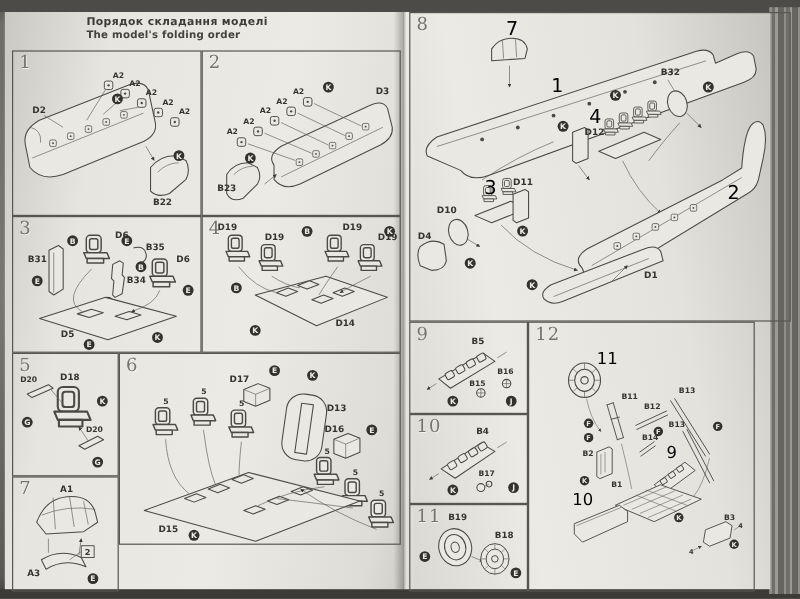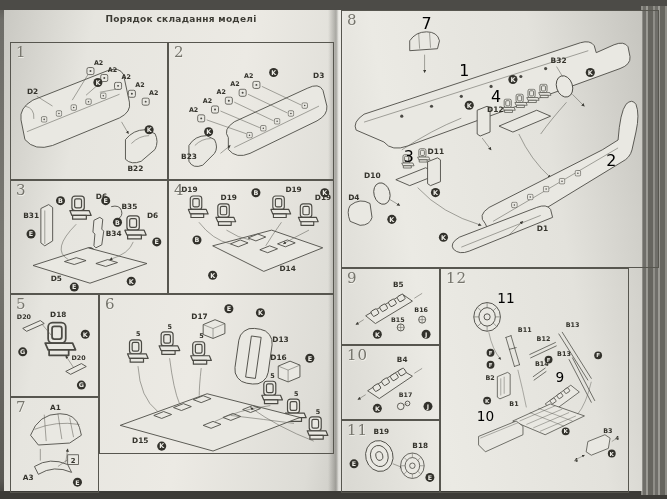--- a/index.html
+++ b/index.html
@@ -10,21 +10,21 @@
   .page-left{left:4px;width:332px;
        background:linear-gradient(100deg,#c9c8c2,#e6e5df 22%,#eceae4 60%,#dddcd6 92%,#cfcec8)}
   .page-right{left:336px;width:306px;
        background:linear-gradient(260deg,#c6c5bf,#e3e2dc 30%,#ebeae4 70%,#d8d7d1)}
   .fold{position:absolute;left:328px;top:10px;bottom:8px;width:18px;
        background:linear-gradient(90deg,rgba(60,59,54,0) 0%,rgba(60,59,54,.35) 45%,rgba(255,255,255,.25) 60%,rgba(60,59,54,0) 100%)}
   .stack{position:absolute;right:0;top:6px;bottom:4px;width:26px;
        background:repeating-linear-gradient(90deg,#8f8e88 0 2px,#6f6e69 2px 5px,#9b9a94 5px 7px,#66655f 7px 12px)}
   .strip-top{position:absolute;left:0;top:0;width:100%;height:10px;background:#4c4b47}
   .strip-bot{position:absolute;left:0;bottom:0;width:100%;height:8px;background:#3c3b37}
-  .title{position:absolute;left:56px;top:14px;width:250px;text-align:center;line-height:1.25}
+  .title{position:absolute;left:72px;top:14px;width:250px;line-height:1.25}
   .title .uk{font-weight:bold;font-size:9px;color:#3d3c35;letter-spacing:.3px}
   .title .en{font-weight:bold;font-size:8.5px;color:#44433b;letter-spacing:.2px}
   .panel{position:absolute;border:1px solid #57564f;box-sizing:border-box}
   .panel svg{position:absolute;left:0;top:0;width:100%;height:100%}
   .num{position:absolute;top:0;left:5px;font:15px "DejaVu Serif",serif;color:#75746c;
        letter-spacing:1px;text-shadow:.6px .6px 0 #f2f1eb;z-index:2}
   .ink{fill:#e9e8e2;stroke:#4b4a44;stroke-width:.9;stroke-linejoin:round}
   .ink2{fill:none;stroke:#4b4a44;stroke-width:.9;stroke-linejoin:round;stroke-linecap:round}
   .ldr{fill:none;stroke:#5f5e57;stroke-width:.55}
   .lbl{font:bold 7.5px "DejaVu Sans",sans-serif;fill:#35342d}
@@ -64,20 +64,21 @@
 <div class="strip-top"></div>
 <div class="strip-bot"></div>
 <div class="stack"></div>
 
 <div class="page page-left"></div>
 <div class="page page-right"></div>
 <div class="fold"></div>
 
 <div class="title">
   <div class="uk">Порядок складання моделі</div>
+  <div class="en">The model's folding order</div>
 </div>
 
 <div class="panel" style="left:10px;top:42px;width:158px;height:138px">
   <span class="num">1</span>
   <svg viewBox="0 0 158 138">
     <g>
       <path class="ink" d="M10,78 Q8,66 22,58 L98,28 Q110,24 114,32 L120,60 Q122,70 110,76 L42,104 Q24,110 14,98 Z"></path>
       <path class="ldr" d="M16,90 L110,52 M14,64 q10,2 9,13"></path>
       <use href="#sy-win" x="0" y="0" width="7" height="7" transform="translate(30,74)"></use>
       <use href="#sy-win" width="7" height="7" transform="translate(45,68)"></use>

